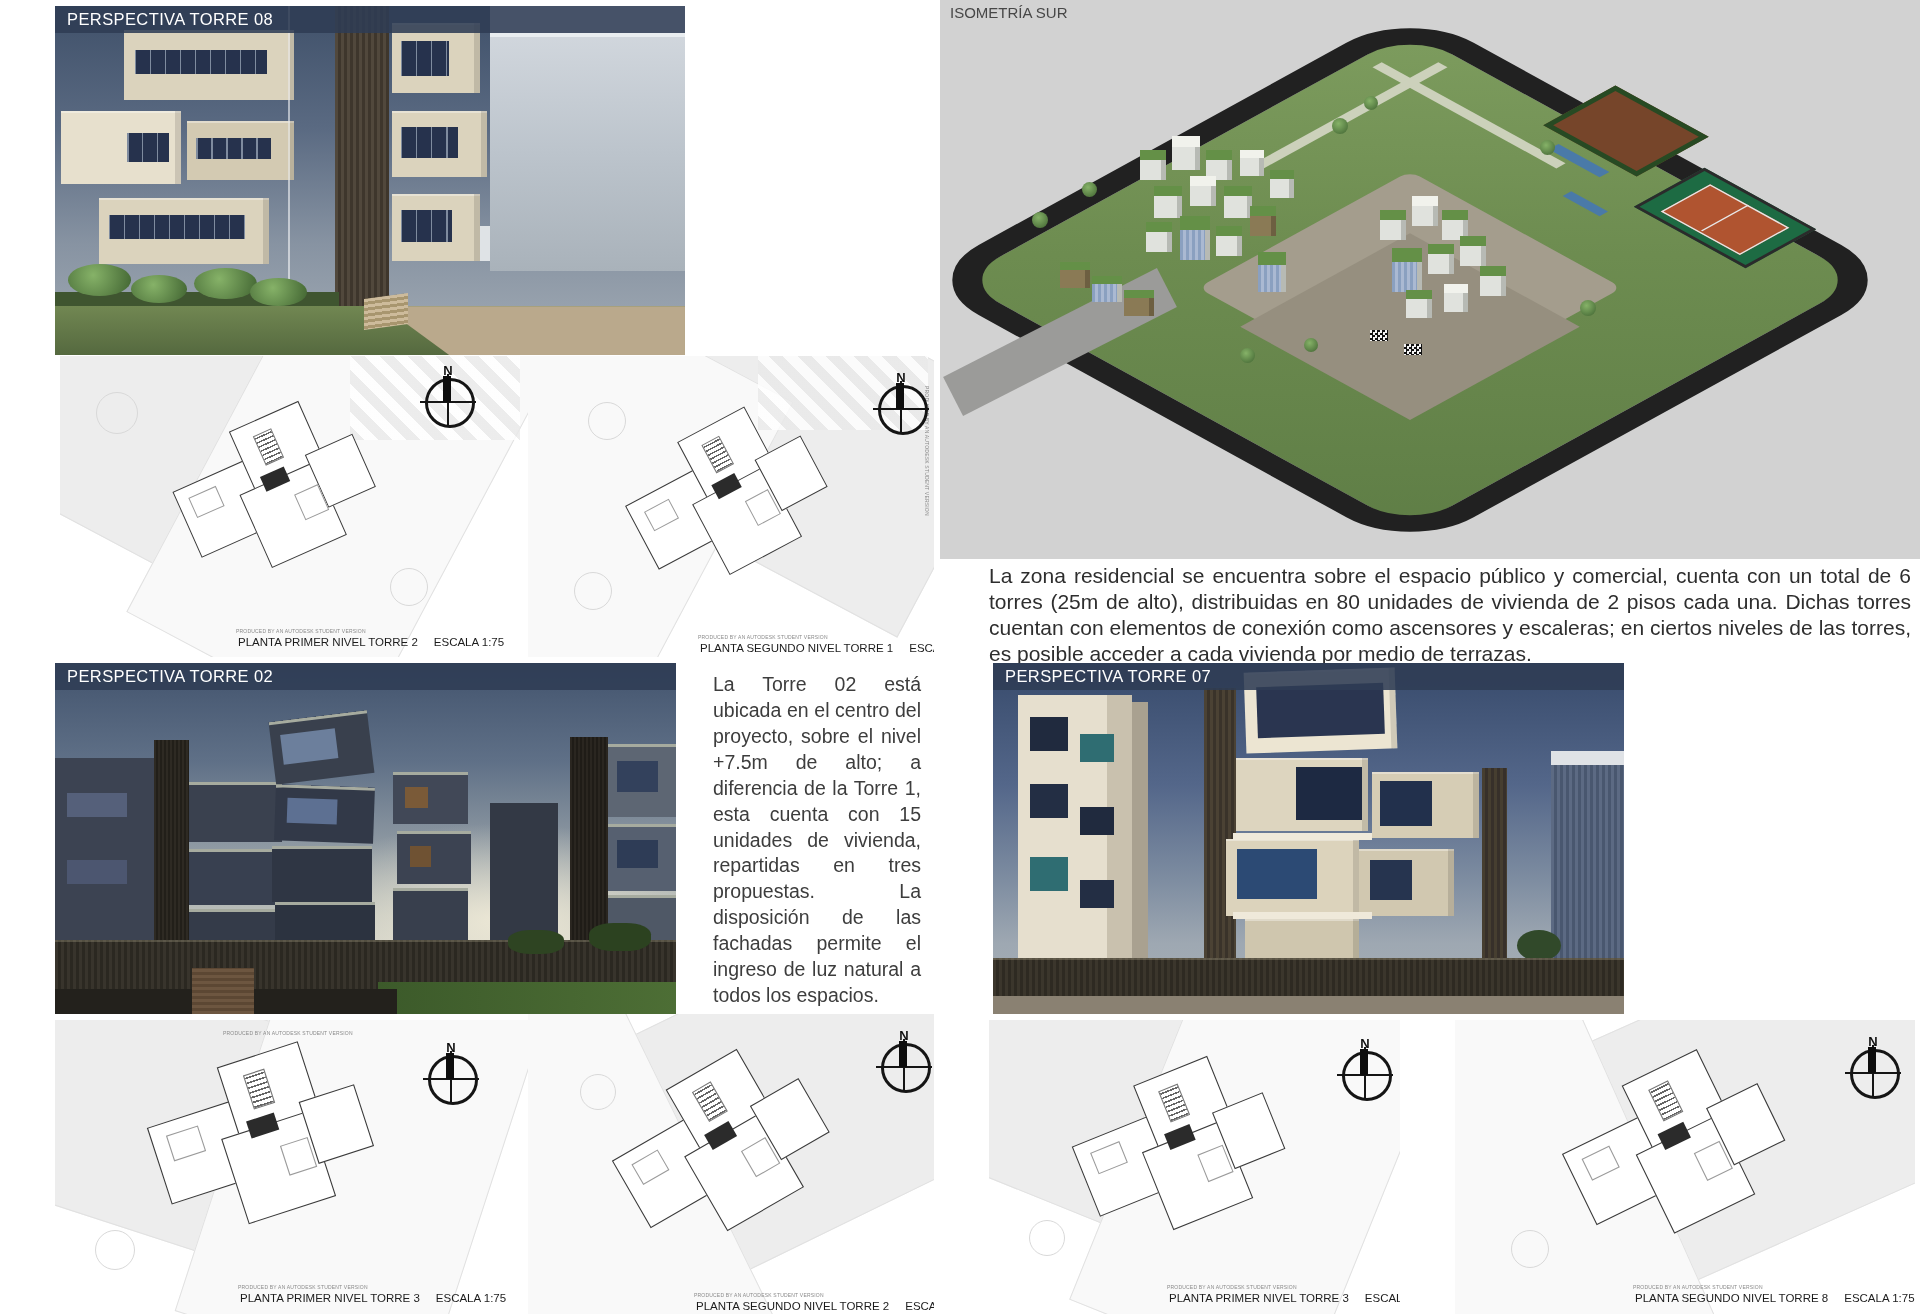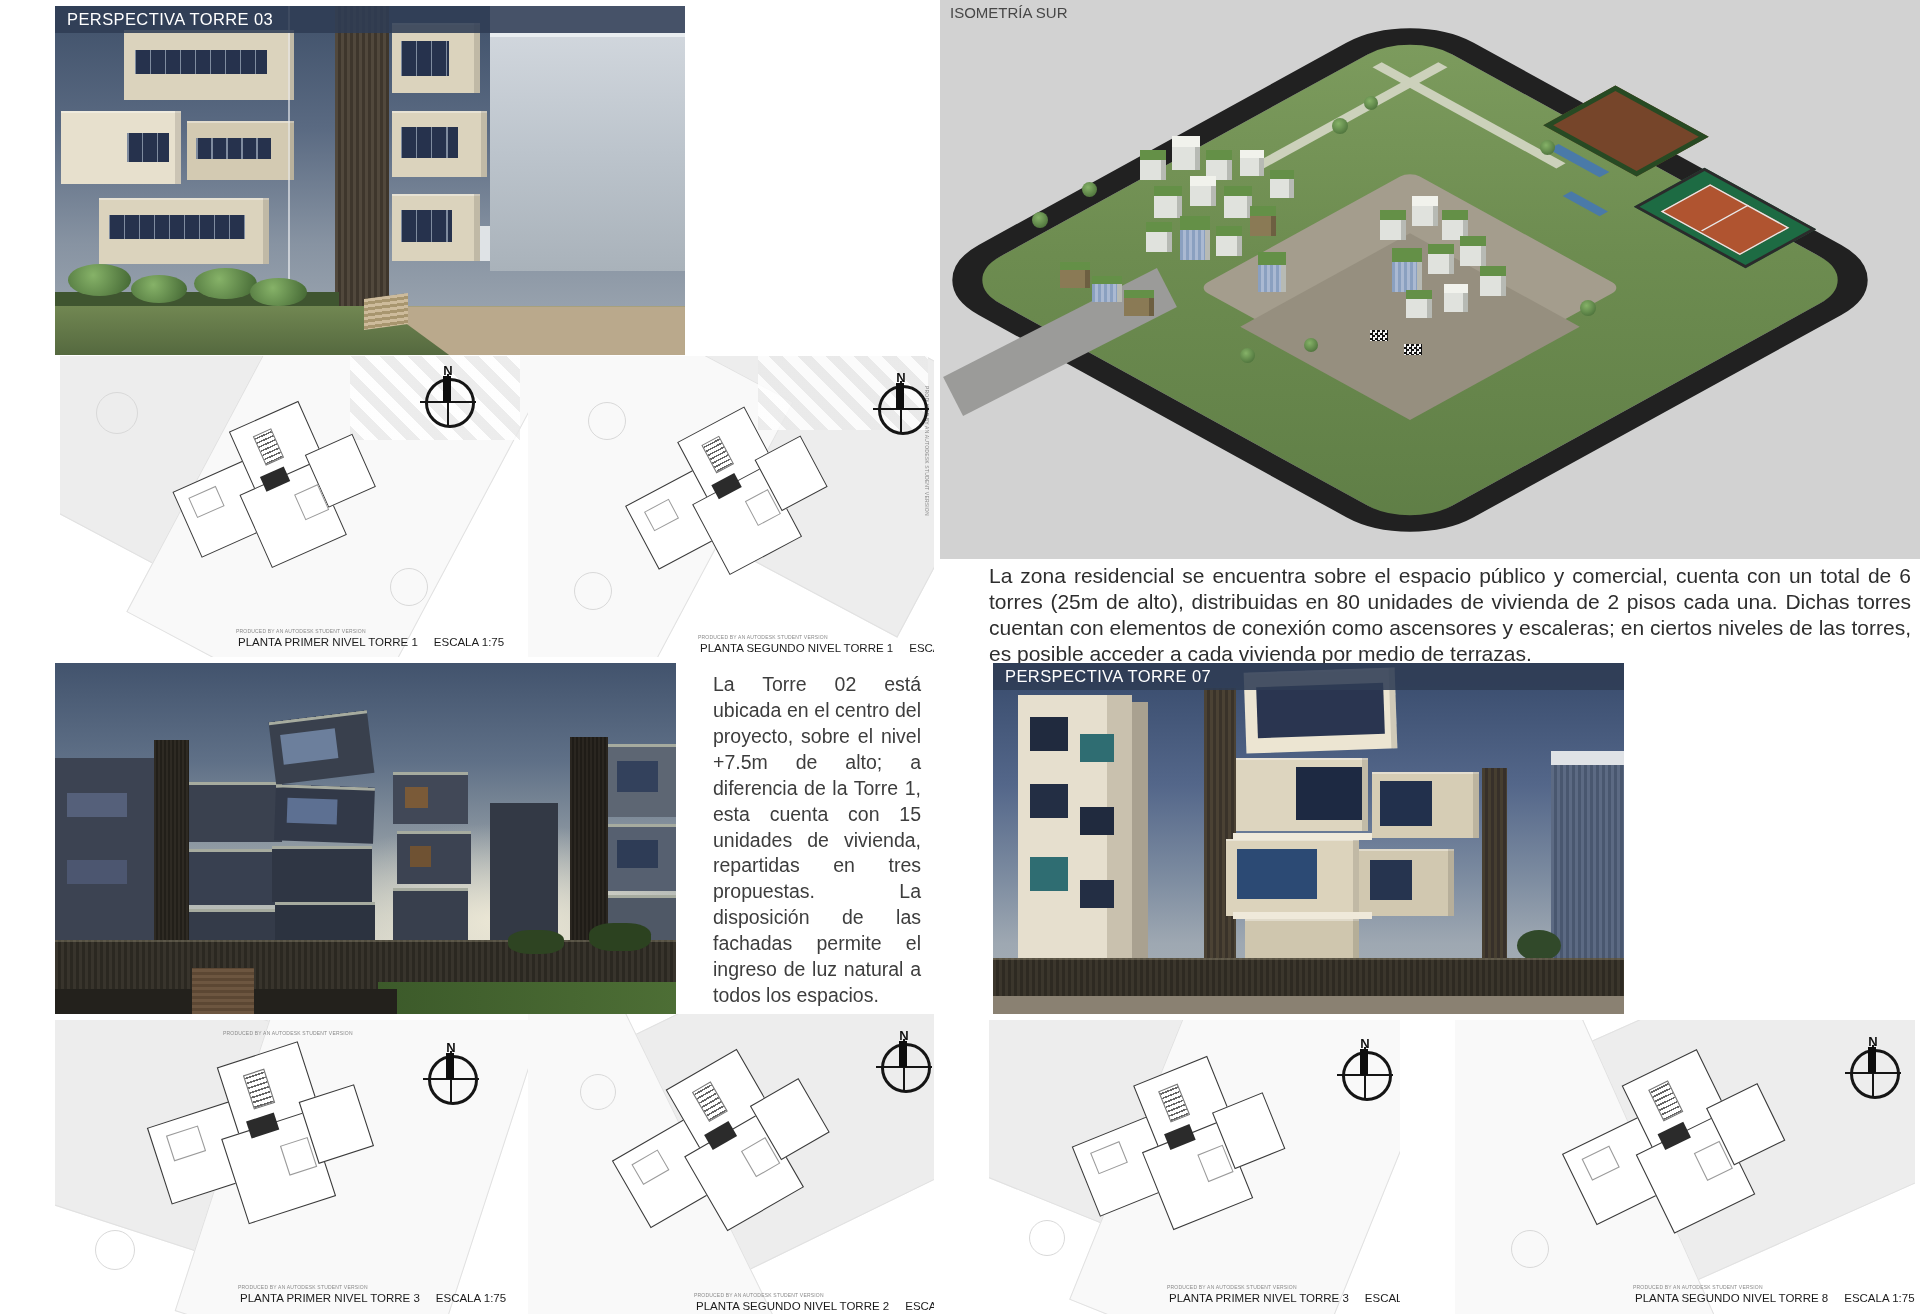--- a/index.html
+++ b/index.html
@@ -100,21 +100,21 @@
       <i class="tree" style="left:2%;top:74%;width:10%;height:9%"></i>
       <i class="tree" style="left:12%;top:77%;width:9%;height:8%"></i>
       <i class="tree" style="left:22%;top:75%;width:10%;height:9%"></i>
       <i class="tree" style="left:31%;top:78%;width:9%;height:8%"></i>
       <i class="s" style="left:0;top:82%;width:45%;height:6%;background:#3f5530"></i>
       <i class="s" style="left:0;top:86%;width:100%;height:14%;background:linear-gradient(180deg,#718752,#55693f)"></i>
       <i class="s" style="left:52%;top:86%;width:48%;height:14%;background:#baa98c;clip-path:polygon(0 0,100% 0,100% 100%,22% 100%)"></i>
       <i class="s" style="left:49%;top:83%;width:7%;height:9%;background:repeating-linear-gradient(180deg,#cdbb9b 0 3px,#a8966f 3px 6px);transform:skewY(-8deg)"></i>
     </div>
     <div class="persp-header">
-      <span>PERSPECTIVA TORRE 03</span>
+      <span>PERSPECTIVA TORRE 08</span>
     </div>
   </figure>
 
 
   <figure class="iso" style="left:940px;top:0;width:980px;height:559px">
     <div class="iso-label">ISOMETRÍA SUR</div>
     <div class="iso-diamond">
       <i class="s" style="left:180px;top:180px;width:300px;height:300px;background:#a49d8d;border-radius:14px"></i>
       <i class="s" style="left:260px;top:260px;width:240px;height:240px;background:#968f7f"></i>
       <i class="s" style="left:20px;top:60px;width:260px;height:13px;background:#ccd1bb"></i>
@@ -240,21 +240,21 @@
     </div>
     <div class="compass" style="left:360px;top:7px">
       <span class="n">N</span>
       <i class="vl"></i>
         <i class="hl"></i>
       <i class="circ"></i>
         <i class="needle"></i>
     </div>
     <span class="wm" style="left:176px;top:272px">PRODUCED BY AN AUTODESK STUDENT VERSION</span>
     <figcaption class="plan-caption" style="left:178px;top:280px">
-      <span>PLANTA PRIMER NIVEL TORRE 1</span><span class="sc">ESCALA 1:75</span>
+      <span>PLANTA PRIMER NIVEL TORRE 2</span><span class="sc">ESCALA 1:75</span>
     </figcaption>
   </figure>
 
   <figure class="plan" style="left:528px;top:356px;width:406px;height:301px">
     <i class="ctx" style="left:90px;top:-50px;width:360px;height:260px;transform:rotate(28deg)"></i>
     <i class="ctx w" style="left:-80px;top:-40px;width:260px;height:420px;transform:rotate(28deg)"></i>
     <i class="zig" style="left:230px;top:-6px;width:170px;height:80px"></i>
     <i class="gard" style="left:60px;top:46px;width:36px;height:36px"></i>
     <i class="gard" style="left:46px;top:216px;width:36px;height:36px"></i>
     <div class="cluster" style="left:100px;top:62px;transform:rotate(-28deg)">
@@ -316,20 +316,23 @@
       <i class="s dk" style="left:89%;top:46%;width:11%;height:19%;background:#566070">
         <i class="s" style="left:14%;top:24%;width:60%;height:42%;background:#2e3c56"></i>
       </i>
       <i class="s dk" style="left:89%;top:66%;width:11%;height:20%;background:#4f5866"></i>
       <i class="s" style="left:0;top:79%;width:100%;height:15%;background:repeating-linear-gradient(90deg,#38342c 0 3px,#2b2821 3px 6px);box-shadow:inset 0 2px 0 rgba(200,190,160,.25)"></i>
       <i class="s" style="left:86%;top:74%;width:10%;height:8%;background:#2c4220;border-radius:40%"></i>
       <i class="s" style="left:73%;top:76%;width:9%;height:7%;background:#2e4422;border-radius:40%"></i>
       <i class="s" style="left:52%;top:91%;width:48%;height:9%;background:linear-gradient(90deg,#3c5a2a,#4d6e35)"></i>
       <i class="s" style="left:0;top:93%;width:55%;height:7%;background:#23211c"></i>
       <i class="s" style="left:22%;top:87%;width:10%;height:13%;background:repeating-linear-gradient(0deg,#6d5640 0 3px,#5c4733 3px 6px)"></i>
+    </div>
+    <div class="persp-header">
+      <span>PERSPECTIVA TORRE 02</span>
     </div>
   </figure>
 
   <p class="desc" style="left:713px;top:672px;width:208px">La Torre 02 está ubicada en el centro del proyecto, sobre el nivel +7.5m de alto; a diferencia de la Torre 1, esta cuenta con 15 unidades de vivienda, repartidas en tres propuestas. La disposición de las fachadas permite el ingreso de luz natural a todos los espacios.</p>
 
   <figure class="persp" style="left:993px;top:663px;width:631px;height:351px">
     <div class="scene">
       <i class="s" style="left:0;top:0;width:100%;height:100%;background:linear-gradient(180deg,#374a6b 0%,#54678a 35%,#7e8da1 62%,#9ea8b2 80%,#a9b0b6 100%)"></i>
       <i class="s" style="left:4%;top:9%;width:18%;height:80%;background:linear-gradient(90deg,#e6dfce 0 78%,#c9c1ae 78% 100%)">
         <i class="s" style="left:10%;top:8%;width:34%;height:12%;background:#202a3e"></i>

